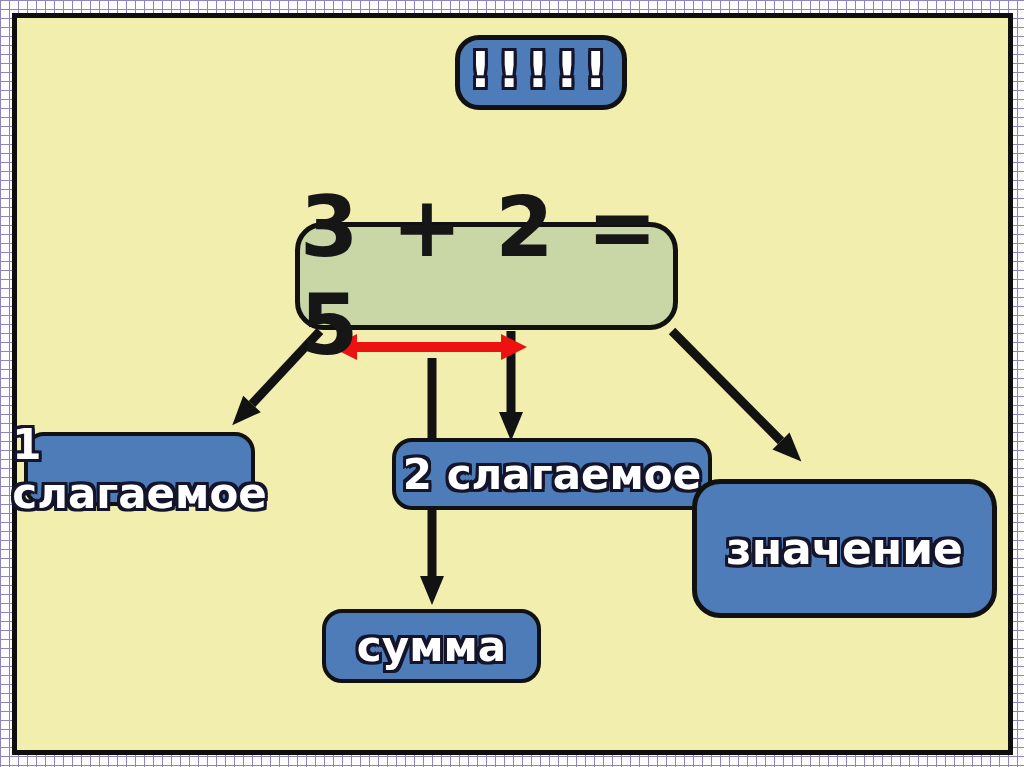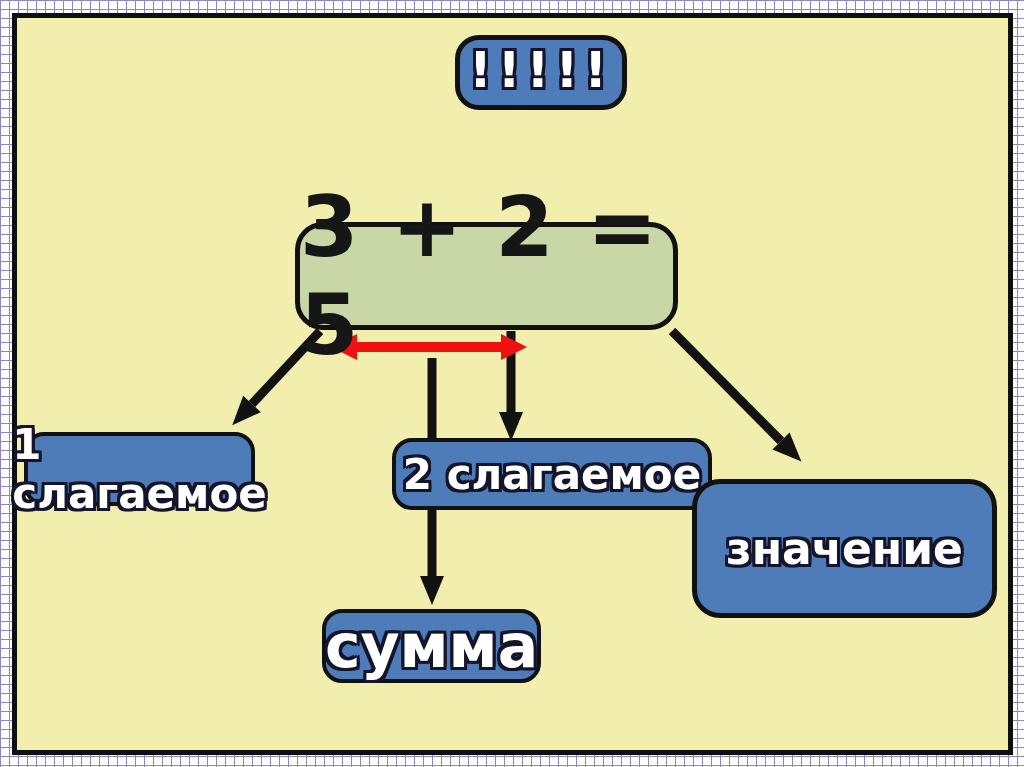--- a/index.html
+++ b/index.html
@@ -57,21 +57,21 @@
   }
   .box-equation{
     left:295px;top:222px;width:383px;height:108px;
     background:var(--box_green);
     border-width:5px;border-radius:28px;
     font-size:84px;color:var(--text_dark);text-shadow:none;
     letter-spacing:2px;
   }
   .box-addend1{left:24px;top:432px;width:231px;height:74px;font-size:42px;}
   .box-addend2{left:392px;top:438px;width:320px;height:72px;font-size:42px;}
-  .box-sum{left:322px;top:609px;width:219px;height:74px;font-size:60px;align-items:center;}
+  .box-sum{left:322px;top:609px;width:219px;height:74px;font-size:42px;align-items:center;}
   .box-sum-value{
     left:692px;top:479px;width:305px;height:139px;
     border-width:5px;border-radius:28px;
     font-size:44px;flex-direction:column;line-height:1.45;
   }
 </style>
 </head>
 <body>
 
 <div class="panel"></div>

